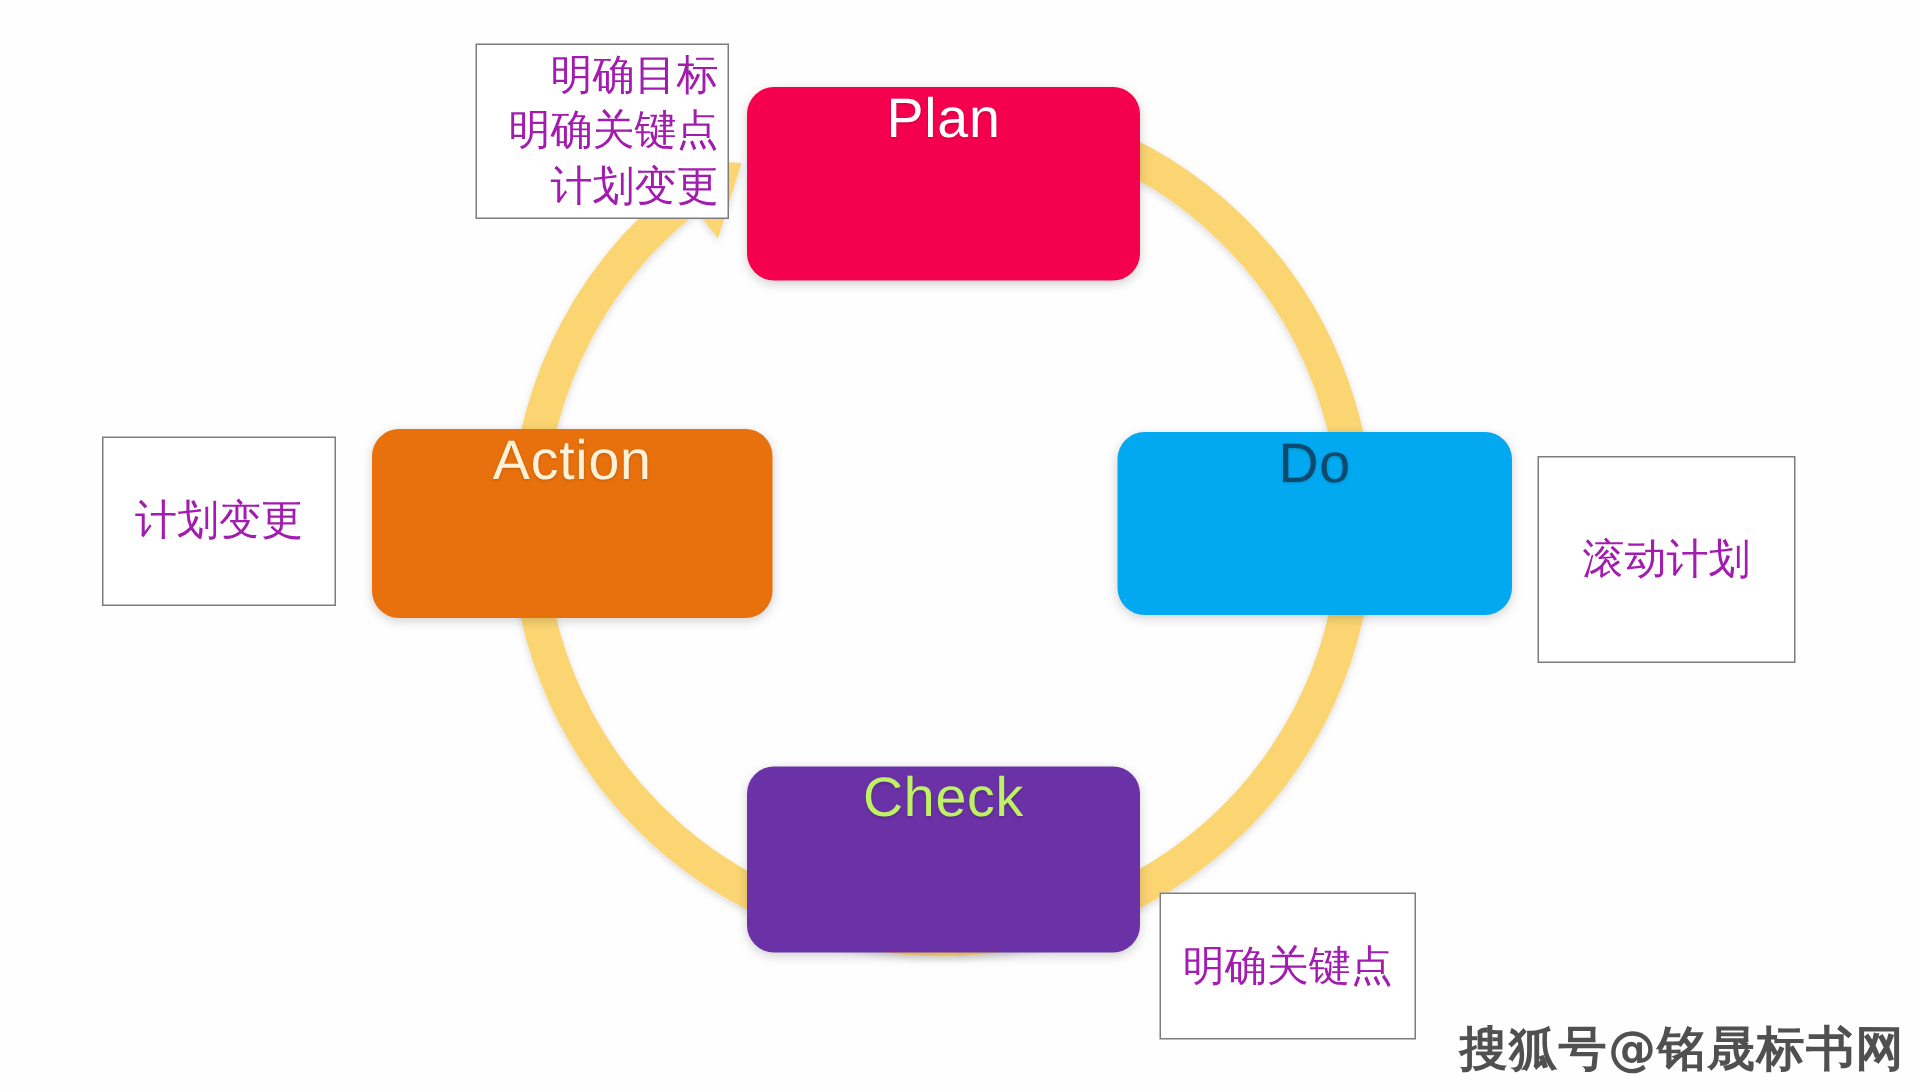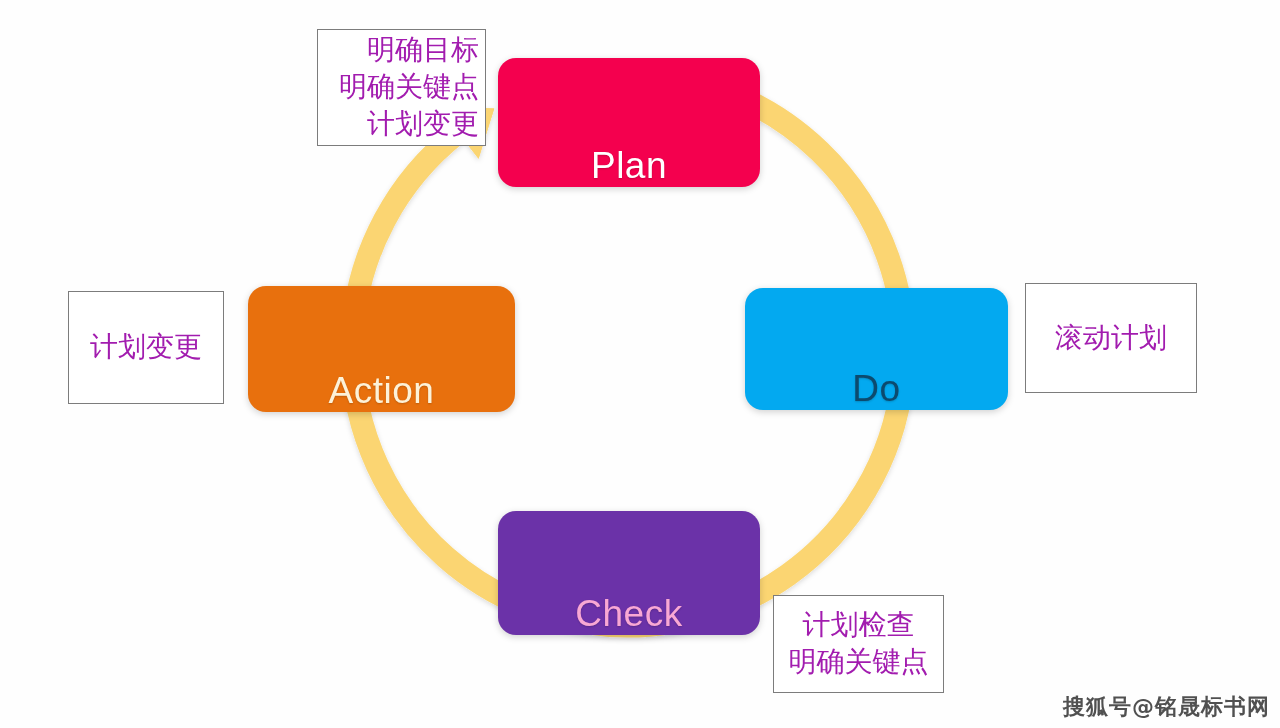--- a/index.html
+++ b/index.html
@@ -28,21 +28,21 @@
     height: 728px;
     z-index: 1;
   }
 
   
   .phase-box {
     position: absolute;
     z-index: 3;
     border-radius: 18px;
     display: flex;
-    align-items: flex-end;
+    align-items: flex-start;
     justify-content: center;
     box-shadow: 0 2px 7px rgba(0,0,0,0.18);
   }
   .phase-label {
     font-size: 37px;
     font-weight: 400;
     letter-spacing: 0.5px;
     text-shadow: 0 1px 2px rgba(0,0,0,0.18);
     user-select: none;
   }
@@ -67,35 +67,35 @@
   .note-line {
     font-family: "DejaVu Sans", "Liberation Sans", sans-serif;
     font-size: 28px;
     line-height: 1.32;
     color: #a21caf;
     white-space: nowrap;
     font-weight: 500;
   }
 
   #note-plan   { left: 317px;  top: 29px;  width: 169px; height: 117px; }
-  #note-do     { left: 1025px; top: 283px; width: 172px; height: 110px; justify-content: center; }
+  #note-do     { left: 1025px; top: 304px; width: 172px; height: 138px; justify-content: center; }
   #note-check  { left: 773px;  top: 595px; width: 171px; height: 98px;  }
   #note-action { left: 68px;   top: 291px; width: 156px; height: 113px; }
 
   #note-plan   .note-line { text-align: right; align-self: flex-end; padding-right: 6px; }
   #note-action .note-line { text-align: center; }
 
   
   #watermark {
     position: absolute;
     right: 10px;
     bottom: 6px;
     z-index: 6;
     font-family: "DejaVu Sans", "Liberation Sans", sans-serif;
-    font-size: 22px;
+    font-size: 32px;
     font-weight: 700;
     color: #2b2b2b;
     opacity: 0.82;
     letter-spacing: 1px;
     user-select: none;
   }
 </style>
 </head>
 <body>
 
@@ -128,30 +128,29 @@
 
   <div id="box-do" class="phase-box" style="background:#03a9f0;">
     <span class="phase-label" style="color:#0c4a6e;">Do</span>
   </div>
 
   <div id="note-do" class="note-box">
     <span class="note-line">滚动计划</span>
   </div>
 
   <div id="box-check" class="phase-box" style="background:#6b32a8;">
-    <span class="phase-label" style="color:#f9a8d4;">Check</span>
+    <span class="phase-label" style="color:#bef264;">Check</span>
   </div>
 
   <div id="note-check" class="note-box">
-    <span class="note-line">计划检查</span>
     <span class="note-line">明确关键点</span>
   </div>
 
   <div id="box-action" class="phase-box" style="background:#e8700d;">
-    <span class="phase-label" style="color:#fdf2d8;margin-top:20px;">Action</span>
+    <span class="phase-label" style="color:#fdf2d8;">Action</span>
   </div>
 
   <div id="note-action" class="note-box">
     <span class="note-line">计划变更</span>
   </div>
 
   <div id="watermark">搜狐号@铭晟标书网</div>
 
 </div>
 

